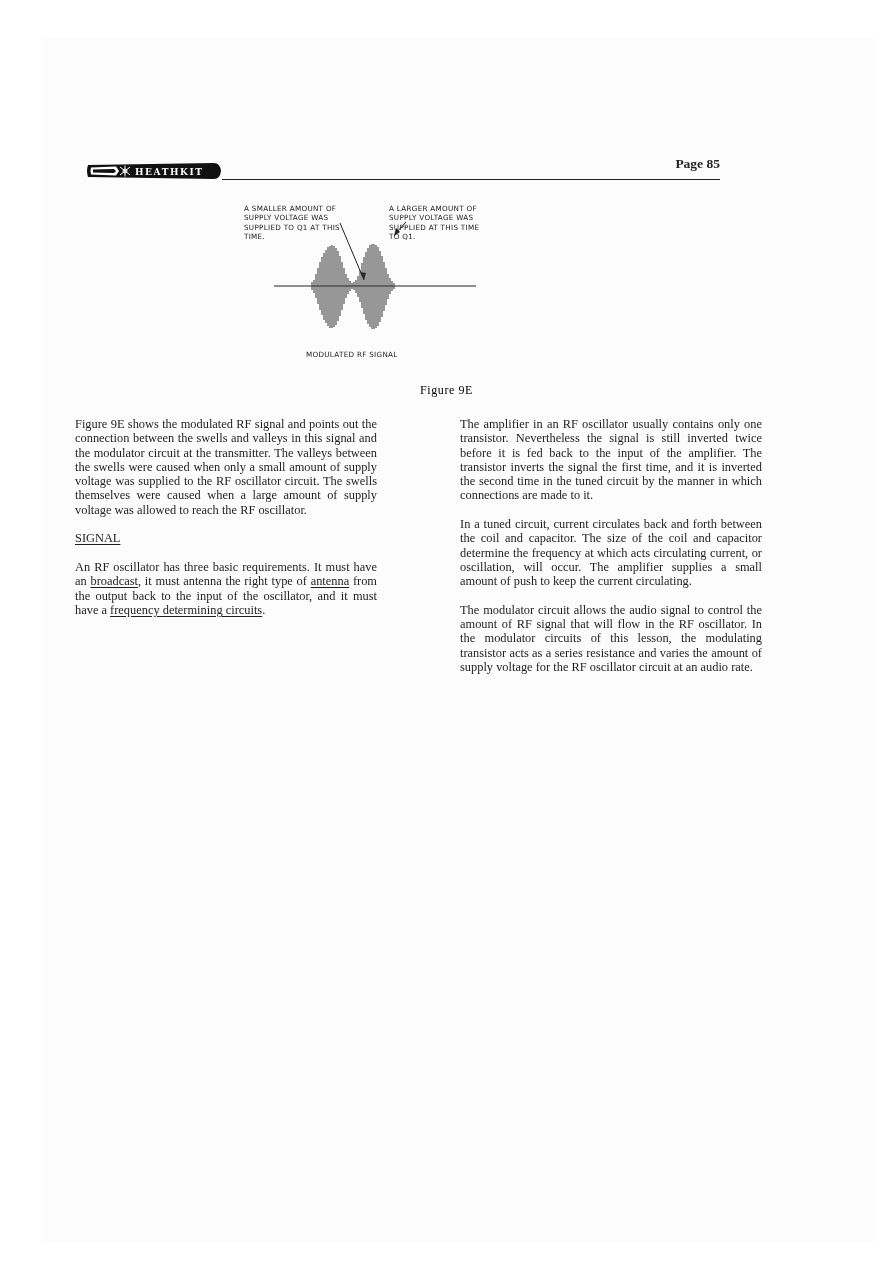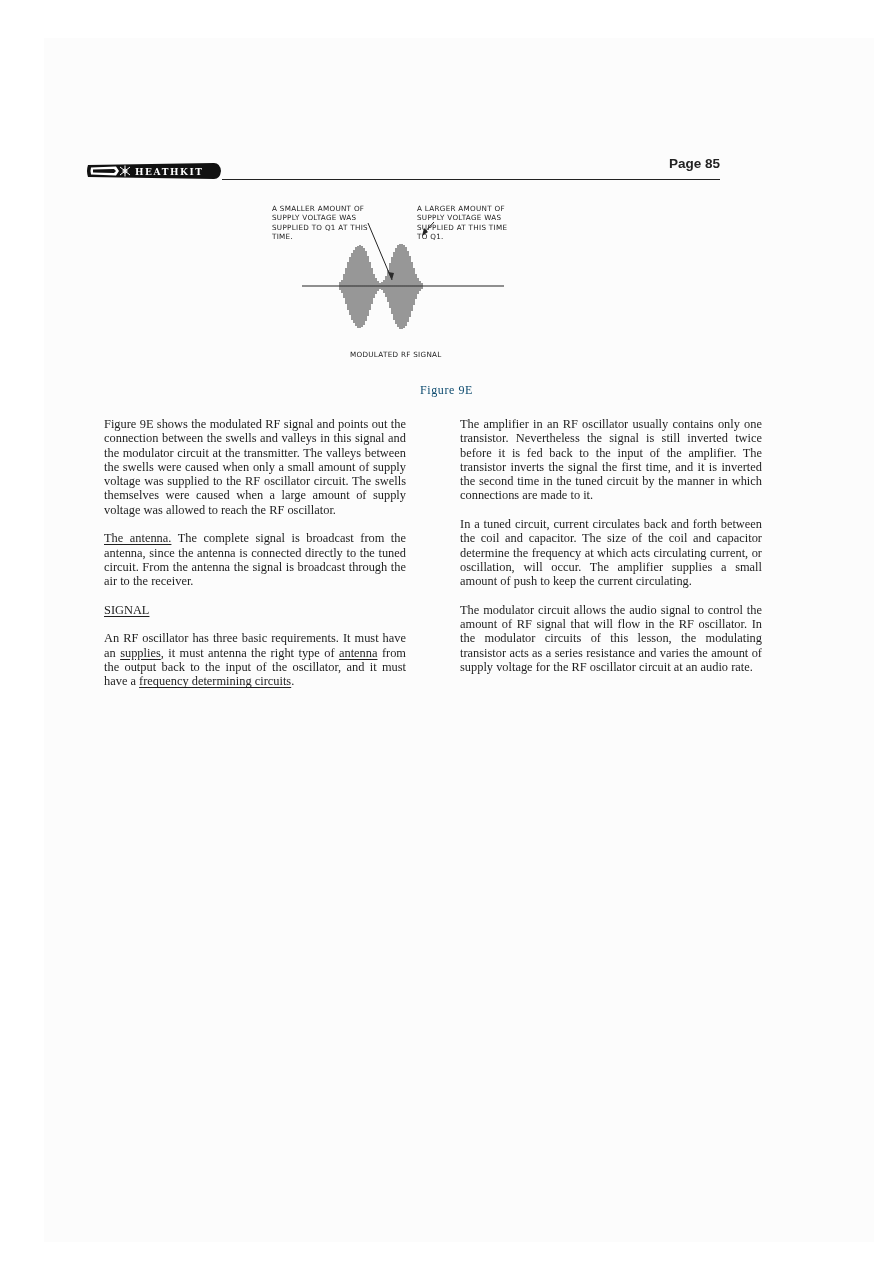--- a/index.html
+++ b/index.html
@@ -29,60 +29,60 @@
     }
     .header-rule {
       position: absolute;
       left: 136px; top: 23px;
       width: 498px; height: 1px;
       background: #222;
     }
     .page-num {
       position: absolute;
       right: 0; top: 0;
-      font-family: Liberation Sans, sans-serif;
+      font-family: Liberation Serif, serif;
       font-size: 13.5px;
       font-weight: bold;
       color: #222;
     }
     .figure {
       position: absolute;
-      left: 272px; top: 200px;
+      left: 244px; top: 200px;
       width: 300px; height: 170px;
     }
     .fig-label {
       position: absolute;
       font-family: "DejaVu Sans", sans-serif;
       font-size: 7.2px;
       letter-spacing: 0.3px;
       line-height: 9.4px;
       color: #1a1a1a;
       white-space: pre;
     }
     .fig-caption {
       position: absolute;
       left: 0; width: 100%;
       top: 383px;
       text-align: center;
       font-family: "Liberation Serif", serif;
       font-size: 12px;
       letter-spacing: 0.6px;
-      color: #0c4a6e;
+      color: #000000;
     }
     .col {
       position: absolute;
       top: 417px;
       width: 302px;
       font-family: "Liberation Serif", serif;
       font-size: 12.4px;
       line-height: 14.3px;
       text-align: justify;
       color: #1e1e1e;
     }
-    .col.left { left: 104px; }
+    .col.left { left: 75px; }
     .col.right { left: 420px; margin-left: 40px; }
     .col p { margin: 0 0 14.3px 0; }
     .ul { text-decoration: underline; text-underline-offset: 2px; }
   </style>
 </head>
 <body>
 
 <div class="sheet"></div>
 
 <div class="header">
@@ -155,29 +155,28 @@
       <line x1="136" y1="51" x2="136" y2="122"></line>
       <line x1="138" y1="56" x2="138" y2="117"></line>
       <line x1="140" y1="62" x2="140" y2="111"></line>
       <line x1="142" y1="68" x2="142" y2="105"></line>
       <line x1="144" y1="74" x2="144" y2="99"></line>
       <line x1="146" y1="78" x2="146" y2="94"></line>
       <line x1="148" y1="81" x2="148" y2="91"></line>
       <line x1="150" y1="83" x2="150" y2="89"></line>
     </g>
   </svg>
-  <div class="fig-label" style="left:62px;top:150px;margin-left:16px;">MODULATED RF SIGNAL</div>
+  <div class="fig-label" style="left:62px;top:150px;">MODULATED RF SIGNAL</div>
 </div>
 
 <div class="fig-caption">Figure 9E</div>
 
 <div class="col left">
   <p>Figure 9E shows the modulated RF signal and points out the connection between the swells and valleys in this signal and the modulator circuit at the transmitter. The valleys between the swells were caused when only a small amount of supply voltage was supplied to the RF oscillator circuit. The swells themselves were caused when a large amount of supply voltage was allowed to reach the RF oscillator.</p>
-  <p><span class="ul">The antenna.</span><span> The complete signal is broadcast from the antenna, since the antenna is connected directly to the tuned circuit. From the antenna the signal is broadcast through the air to the receiver.</span></p>
   <p><span class="ul">SIGNAL</span></p>
-  <p><span>An RF oscillator has three basic requirements. It must have an </span><span class="ul">supplies</span><span>, it must antenna the right type of </span><span class="ul">antenna</span><span> from the output back to the input of the oscillator, and it must have a </span><span class="ul">frequency determining circuits</span><span>.</span></p>
+  <p><span>An RF oscillator has three basic requirements. It must have an </span><span class="ul">broadcast</span><span>, it must antenna the right type of </span><span class="ul">antenna</span><span> from the output back to the input of the oscillator, and it must have a </span><span class="ul">frequency determining circuits</span><span>.</span></p>
 </div>
 
 <div class="col right">
   <p>The amplifier in an RF oscillator usually contains only one transistor. Nevertheless the signal is still inverted twice before it is fed back to the input of the amplifier. The transistor inverts the signal the first time, and it is inverted the second time in the tuned circuit by the manner in which connections are made to it.</p>
   <p>In a tuned circuit, current circulates back and forth between the coil and capacitor. The size of the coil and capacitor determine the frequency at which acts circulating current, or oscillation, will occur. The amplifier supplies a small amount of push to keep the current circulating.</p>
   <p>The modulator circuit allows the audio signal to control the amount of RF signal that will flow in the RF oscillator. In the modulator circuits of this lesson, the modulating transistor acts as a series resistance and varies the amount of supply voltage for the RF oscillator circuit at an audio rate.</p>
 </div>
 
 </body></html>

